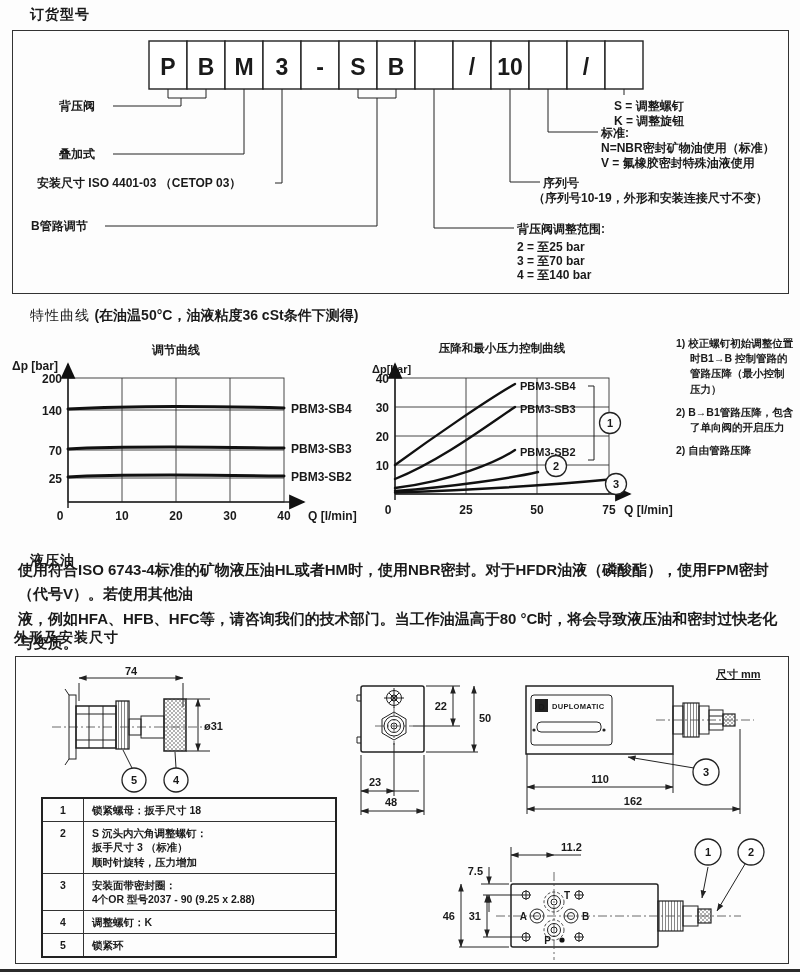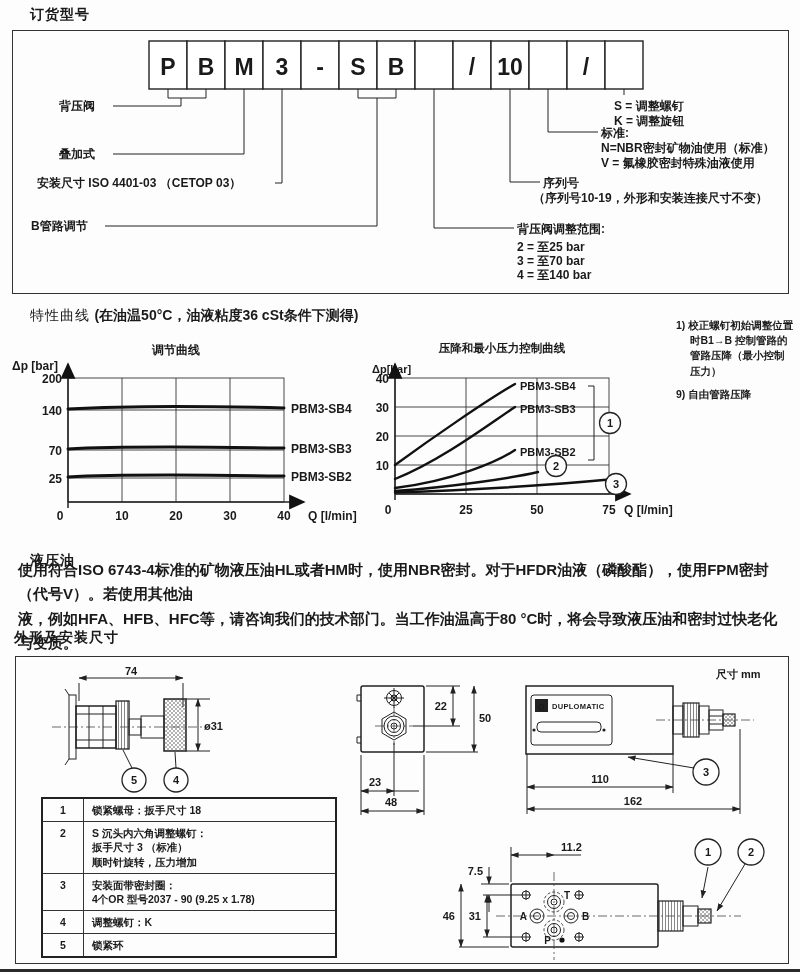--- a/index.html
+++ b/index.html
@@ -26,21 +26,21 @@
   .notes div{padding-left:14px;text-indent:-14px;margin-bottom:8px;}
   .bodytxt{font-size:15px;font-weight:700;line-height:1.62;white-space:pre-line;}
   .dimTxt{font-size:11px;font-weight:bold;}
   .dimTxtS{font-size:10px;font-weight:bold;}
   .cl{stroke:#444;stroke-width:0.8;stroke-dasharray:9 3 2 3;fill:none;}
   .dash{stroke:#333;stroke-width:0.9;stroke-dasharray:3 2;fill:none;}
   table.spec{border-collapse:collapse;width:296px;font-size:10.5px;font-weight:600;}
   table.spec td{border:1px solid #333;padding:4px 8px;vertical-align:top;white-space:pre-line;line-height:1.35;}
   table.spec td.num{width:24px;text-align:center;font-weight:bold;}
   table.spec{border:2px solid #222;}
-  .unit{font-size:11px;font-weight:bold;}
+  .unit{font-size:11px;font-weight:bold;text-decoration:underline;}
   .bottomband{position:absolute;left:0;right:0;top:969px;height:3px;background:#2a2a2a;}
 </style>
 </head>
 <body>
 
 <div class="page">
 
   <svg width="0" height="0" class="abs" style="left:0;top:0">
     <defs>
       <marker id="ah" viewBox="0 0 10 10" refX="9.5" refY="5" markerWidth="8" markerHeight="8" orient="auto-start-reverse">
@@ -216,23 +216,24 @@
     </g>
     <g>
       <text class="tick" x="16" y="176" text-anchor="middle">0</text>
       <text class="tick" x="94" y="176" text-anchor="middle">25</text>
       <text class="tick" x="165" y="176" text-anchor="middle">50</text>
       <text class="tick" x="237" y="176" text-anchor="middle">75</text>
       <text class="tick" x="252" y="176">Q [l/min]</text>
     </g>
   </svg>
 
-  <div class="abs notes" style="left:676px;top:318px;width:118px">
+  <div class="abs notes" style="left:676px;top:336px;width:118px">
     <div>1) 校正螺钉初始调整位置时B1→B 控制管路的管路压降（最小控制压力）</div>
-    <div>9) 自由管路压降</div>
+    <div>2) B→B1管路压降，包含了单向阀的开启压力</div>
+    <div>2) 自由管路压降</div>
   </div>
 
   <h2 class="sec abs" style="left:30px;top:552px">液压油</h2>
   <div class="abs bodytxt" style="left:18px;top:558px;width:772px">使用符合ISO 6743-4标准的矿物液压油HL或者HM时，使用NBR密封。对于HFDR油液（磷酸酯），使用FPM密封（代号V）。若使用其他油
 液，例如HFA、HFB、HFC等，请咨询我们的技术部门。当工作油温高于80 °C时，将会导致液压油和密封过快老化与变质。
 请注意保持液压油稳定的物理和化学性能。</div>
 
   <h2 class="sec abs" style="left:14px;top:629px">外形及安装尺寸</h2>
 
   <div class="abs box" style="left:15px;top:656px;width:772px;height:306px">
@@ -373,21 +374,21 @@
           </tr>
         <tr>
             <td class="num">2</td>
             <td>S 沉头内六角调整螺钉：
 扳手尺寸 3 （标准）
 顺时针旋转，压力增加</td>
           </tr>
         <tr>
             <td class="num">3</td>
             <td>安装面带密封圈：
-4个OR  型号2037 - 90 (9.25 x 1.78)</td>
+4个OR  型号2037 - 90 (9.25 x 2.88)</td>
           </tr>
         <tr>
             <td class="num">4</td>
             <td>调整螺钉：K</td>
           </tr>
         <tr>
             <td class="num">5</td>
             <td>锁紧环</td>
           </tr>
       </tbody>

